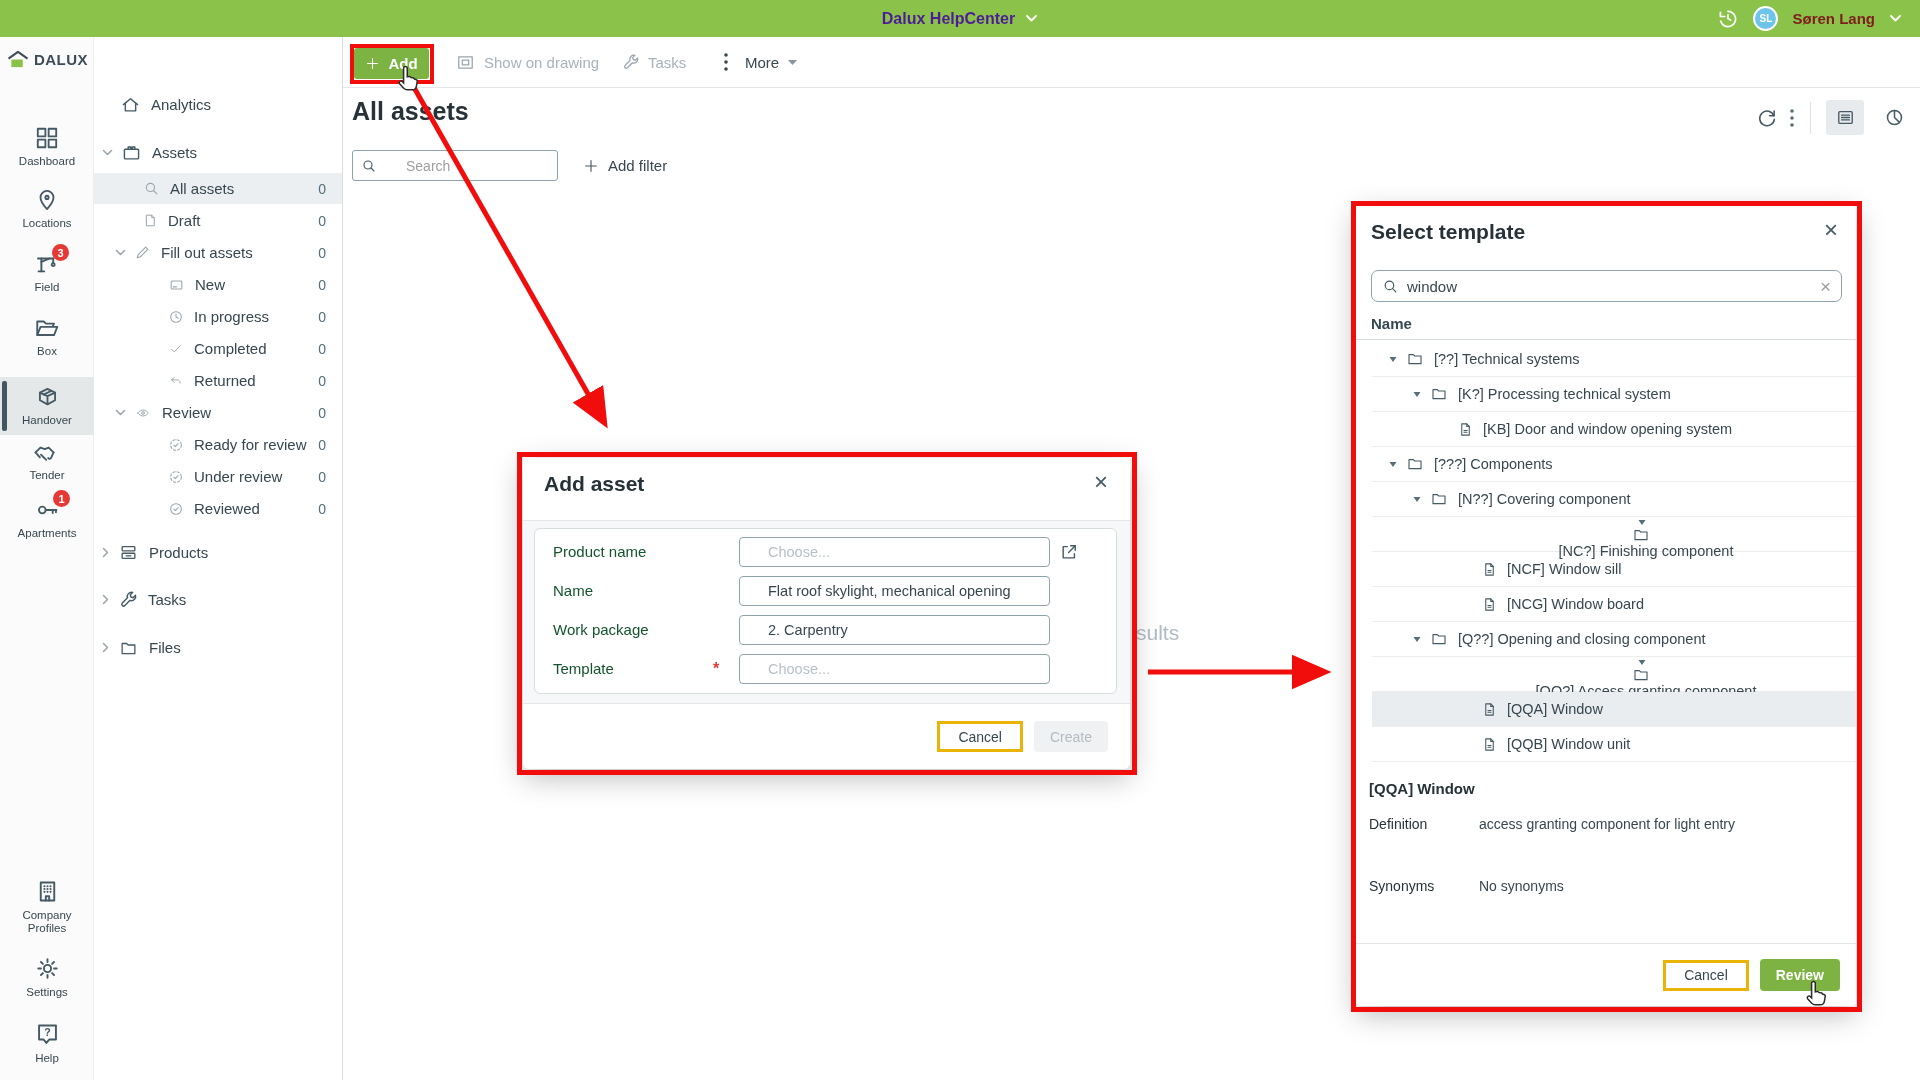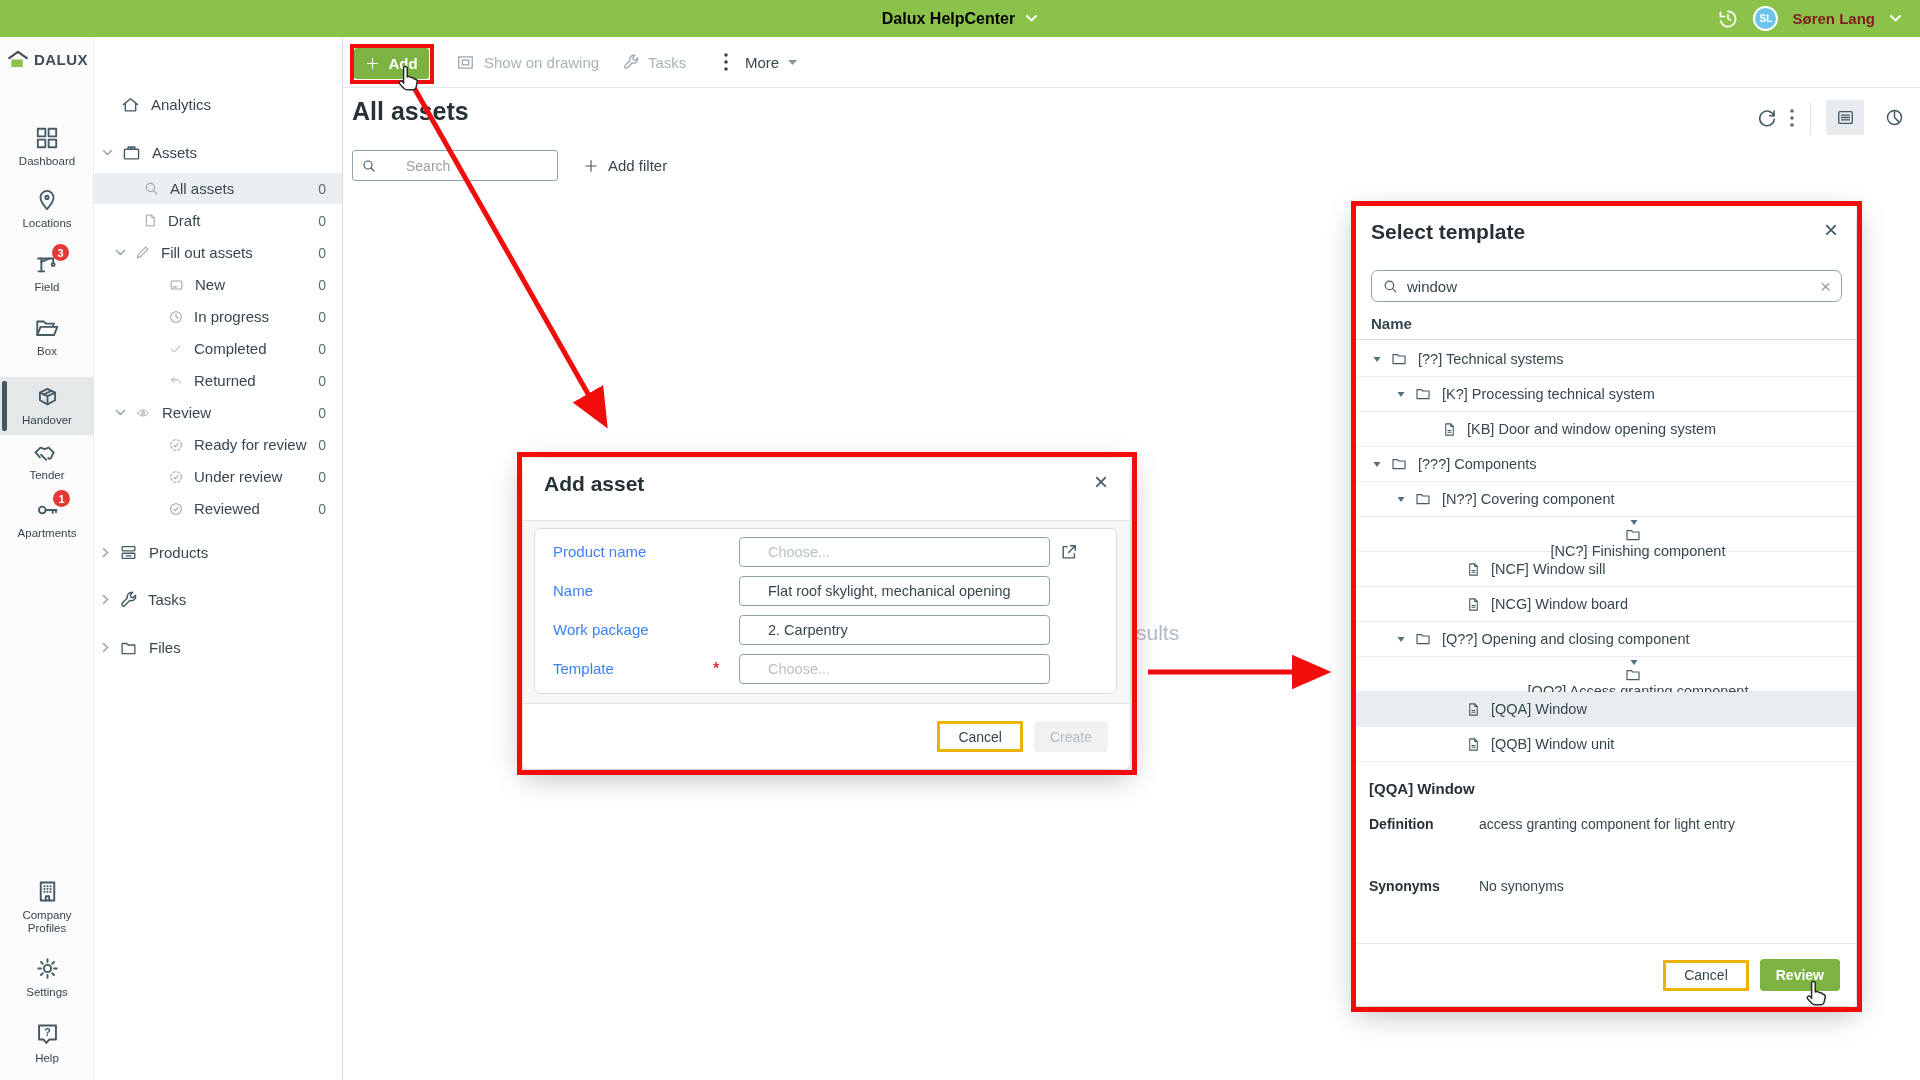--- a/index.html
+++ b/index.html
@@ -5,21 +5,21 @@
   * { margin:0; padding:0; box-sizing:border-box; }
   html,body { width:1920px; height:1080px; }
   body { position:relative; font-family:"Liberation Sans",sans-serif; background:#fff; overflow:hidden; color:#37474f; }
   svg { display:block; }
   .st { stroke:#455a64; fill:none; stroke-width:1.7; stroke-linecap:round; stroke-linejoin:round; }
   .stw { stroke:#fff; fill:none; stroke-width:1.8; stroke-linecap:round; stroke-linejoin:round; }
   .stg { stroke:#9aa5ad; fill:none; stroke-width:1.6; stroke-linecap:round; stroke-linejoin:round; }
 
   
   .topbar { position:absolute; left:0; top:0; width:1920px; height:37px; background:#8bc34a; z-index:5; }
-  .topbar-title { position:absolute; left:0; right:0; top:0; height:37px; display:flex; align-items:center; justify-content:center; gap:10px; color:#000000; font-size:16px; font-weight:700; }
+  .topbar-title { position:absolute; left:0; right:0; top:0; height:37px; display:flex; align-items:center; justify-content:center; gap:10px; color:#4c1d95; font-size:16px; font-weight:700; }
   .topbar-right { position:absolute; right:18px; top:0; height:37px; display:flex; align-items:center; gap:14px; color:#fff; }
   .avatar { width:25px; height:25px; border-radius:50%; background:#6cc5e9; border:2px solid #fff; color:#fff; font-size:10px; font-weight:700; display:flex; align-items:center; justify-content:center; }
   .user-name { font-size:15px; font-weight:700; color:#7f1d1d; }
 
   
   .rail { position:absolute; left:0; top:37px; width:94px; bottom:0; background:#fbfbfb; border-right:1px solid #ececec; z-index:4; }
   .rail-item { position:absolute; left:0; width:94px; display:flex; flex-direction:column; align-items:center; gap:4px; cursor:pointer; }
   .rail-item .lbl { font-size:11.5px; color:#37474f; text-align:center; line-height:1.15; }
   .rail-item.active-bg { background:#e4e8e9; }
   .rail-active-bar { position:absolute; left:2px; top:4px; bottom:4px; width:5px; background:#44565f; border-radius:2px; }
@@ -58,48 +58,48 @@
   .occluded { position:absolute; left:793px; top:584px; font-size:21px; color:#b0bcc4; }
 
   
   .modal { position:absolute; left:523px; top:458px; width:607px; height:311px; background:#fff; border-radius:6px; box-shadow:0 8px 30px rgba(0,0,0,.28); z-index:10; }
   .modal-title { position:absolute; left:21px; top:14px; font-size:21px; font-weight:700; color:#263238; }
   .close-x { position:absolute; right:22px; top:12px; font-size:24px; color:#455a64; cursor:pointer; line-height:1; }
   .modal-div1 { position:absolute; left:0; right:0; top:62px; height:1px; background:#e3e6e8; }
   .modal-body { position:absolute; left:0; right:0; top:63px; height:182px; background:#f6f7f8; }
   .field-card { position:absolute; left:11px; top:7px; width:583px; height:166px; background:#fff; border:1px solid #d8dde0; border-radius:6px; padding:3px 0; }
   .frow { height:39px; display:flex; align-items:center; padding:0 14px 0 18px; }
-  .flabel { width:160px; font-size:15px; color:#3b82f6; }
+  .flabel { width:160px; font-size:15px; color:#14532d; }
   .fstar { width:26px; color:#e53935; font-size:16px; font-weight:700; }
   .fspacer { width:26px; }
   .finput { width:311px; height:30px; border:1px solid #8fa3ad; border-radius:4px; padding:0 28px; font-size:14.5px; font-family:inherit; color:#37474f; outline:none; }
   .finput::placeholder { color:#b7c0c7; }
   .ext-btn { margin-left:9px; cursor:pointer; display:flex; }
   .modal-foot { position:absolute; left:0; right:0; bottom:0; height:66px; border-top:1px solid #e3e6e8; display:flex; align-items:center; justify-content:flex-end; gap:11px; padding-right:22px; }
   .btn-outline { height:31px; padding:0 18px; background:#fff; border:3px solid #eab308; border-radius:0; font-size:14px; color:#37474f; font-family:inherit; cursor:pointer; }
   .btn-disabled { height:31px; padding:0 16px; background:#eff1f2; border:none; border-radius:4px; font-size:14px; color:#b4bcc2; font-family:inherit; }
   .btn-green { height:32px; padding:0 16px; background:#7cb342; border:none; border-radius:4px; font-size:14px; font-weight:700; color:#fff; font-family:inherit; cursor:pointer; }
 
   
   .panel { position:absolute; left:1356px; top:206px; width:500px; height:800px; background:#fff; border-radius:4px; box-shadow:0 8px 30px rgba(0,0,0,.28); z-index:10; }
   .panel-title { position:absolute; left:15px; top:14px; font-size:21px; font-weight:700; color:#263238; }
   .panel-search { position:absolute; left:15px; top:64px; right:14px; height:32px; border:1px solid #8fa3ad; border-radius:7px; display:flex; align-items:center; padding:0 10px; gap:8px; }
   .panel-search input { border:none; outline:none; flex:1; font-size:15px; font-family:inherit; color:#37474f; min-width:0; }
   .clear-x { color:#9e9e9e; font-size:19px; cursor:pointer; line-height:1; }
   .col-header { position:absolute; left:15px; top:109px; font-size:15px; font-weight:700; color:#37474f; }
   .tree-div { position:absolute; left:0; right:0; top:133px; height:1px; background:#d9dee1; }
-  .trow { position:absolute; left:0; right:0; height:35px; display:flex; align-items:center; border-bottom:1px solid #ededed; cursor:pointer; font-size:14.5px; color:#37474f; }
+  .trow { position:absolute; left:16px; right:0; height:35px; display:flex; align-items:center; border-bottom:1px solid #ededed; cursor:pointer; font-size:14.5px; color:#37474f; }
   .trow.sel { background:#e9edef; }
   .trow .tchev { margin-right:8px; display:flex; }
   .trow .tic { margin-right:10px; display:flex; }
   .ti0 { padding-left:16px; } .ti1 { padding-left:40px; } .ti2 { padding-left:64px;flex-direction:column; }
   .td2 { padding-left:86px; } .td3 { padding-left:110px; }
   .detail-h { position:absolute; left:13px; top:574px; font-size:15px; font-weight:700; color:#263238; }
   .detail-row { position:absolute; left:13px; display:flex; font-size:14px; color:#37474f; }
-  .detail-lbl { width:110px; font-weight:700; color:#263238; }
+  .detail-lbl { width:110px; font-weight:400; color:#263238; }
   .panel-div2 { position:absolute; left:0; right:0; top:737px; height:1px; background:#e3e6e8; }
   .panel-foot { position:absolute; left:0; right:0; bottom:0; height:62px; display:flex; align-items:center; justify-content:flex-end; gap:11px; padding-right:16px; }
 
   
   .ann { position:absolute; border:5px solid #f20d0d; z-index:40; pointer-events:none; }
   .ann-add { left:350px; top:44px; width:84px; height:40px; border-width:4px; }
   .ann-modal { left:517px; top:452px; width:620px; height:323px; }
   .ann-panel { left:1351px; top:201px; width:511px; height:811px; }
   .overlay { position:absolute; left:0; top:0; z-index:50; pointer-events:none; }
 </style>

